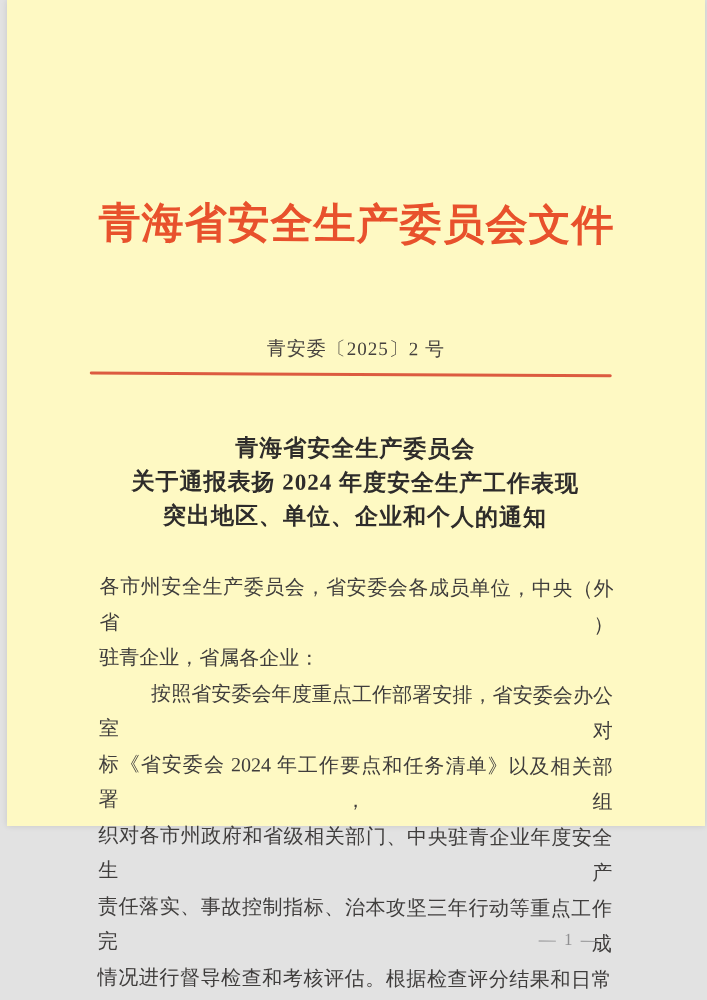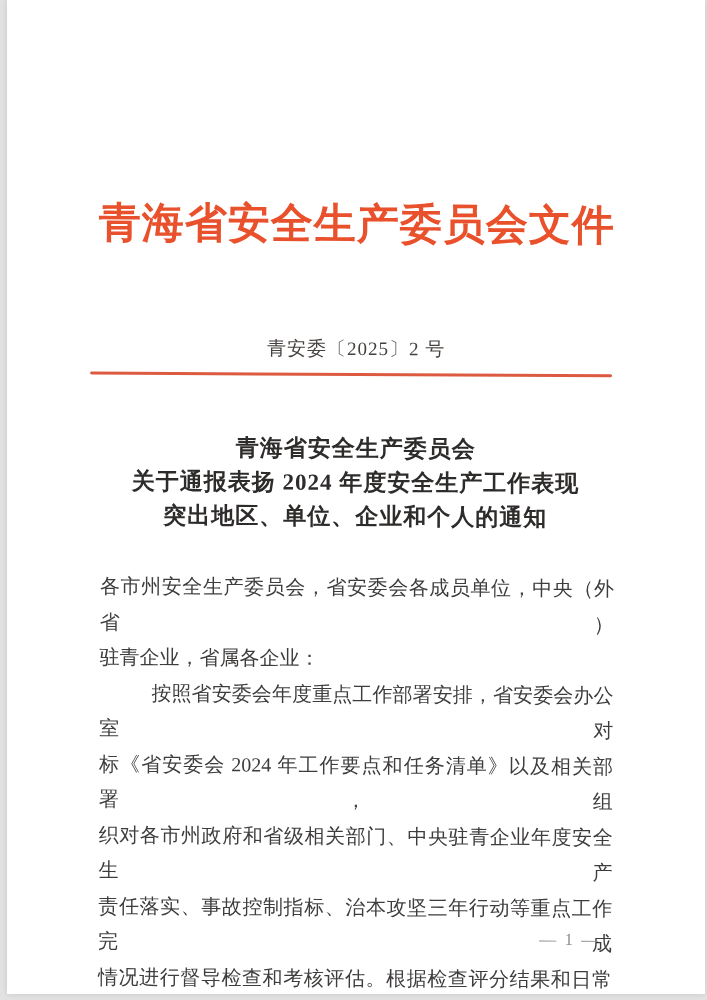--- a/index.html
+++ b/index.html
@@ -13,22 +13,22 @@
     width: 707px;
     height: 1000px;
     background: #e2e2e2;
     overflow: hidden;
   }
   .sheet {
     position: absolute;
     left: 7px;
     top: 0;
     width: 698px;
-    height: 994px;
-    background: #ffffff;
+    height: 826px;
+    background: #fef9c3;
     box-shadow: 0 0 6px rgba(0,0,0,0.12);
   }
   .sheet-content {
     position: absolute;
     inset: 0;
     transform: rotate(0.3deg);
     transform-origin: 50% 40%;
   }
   .header-title {
     position: absolute;

